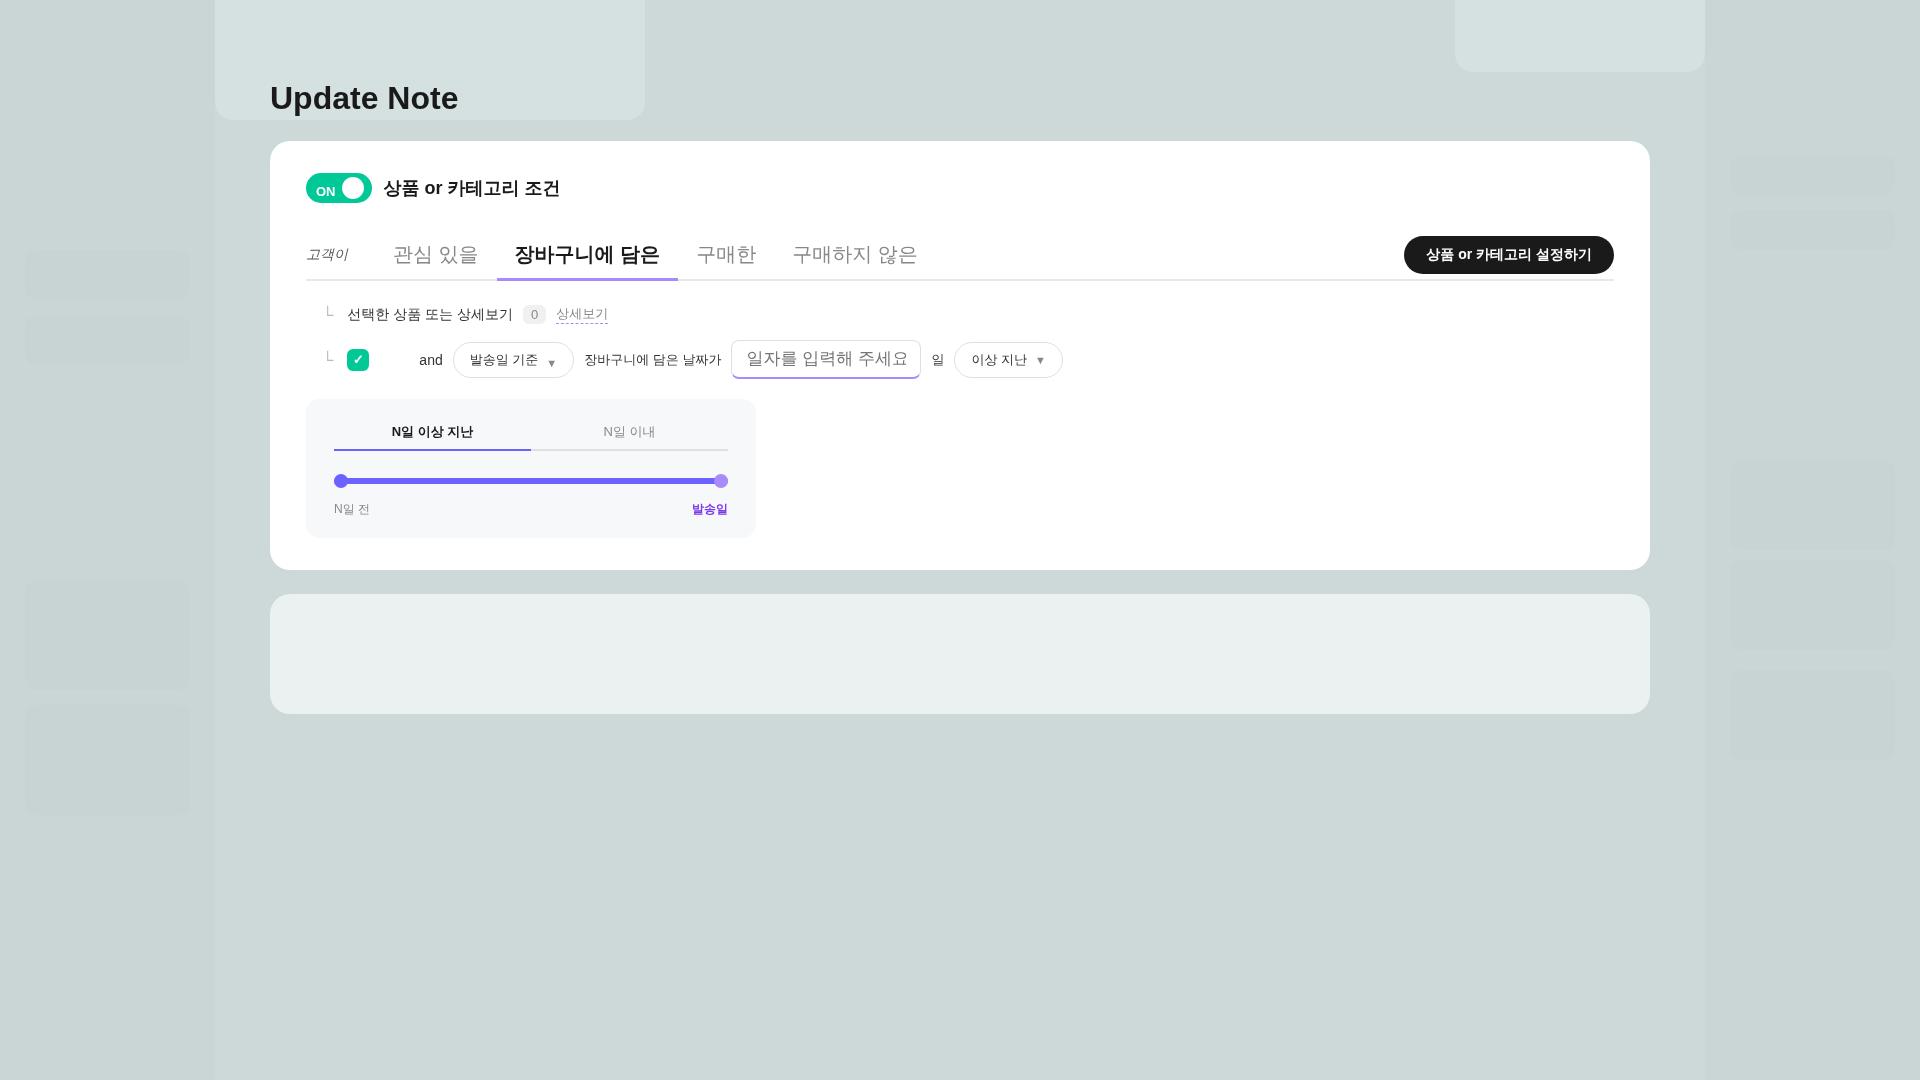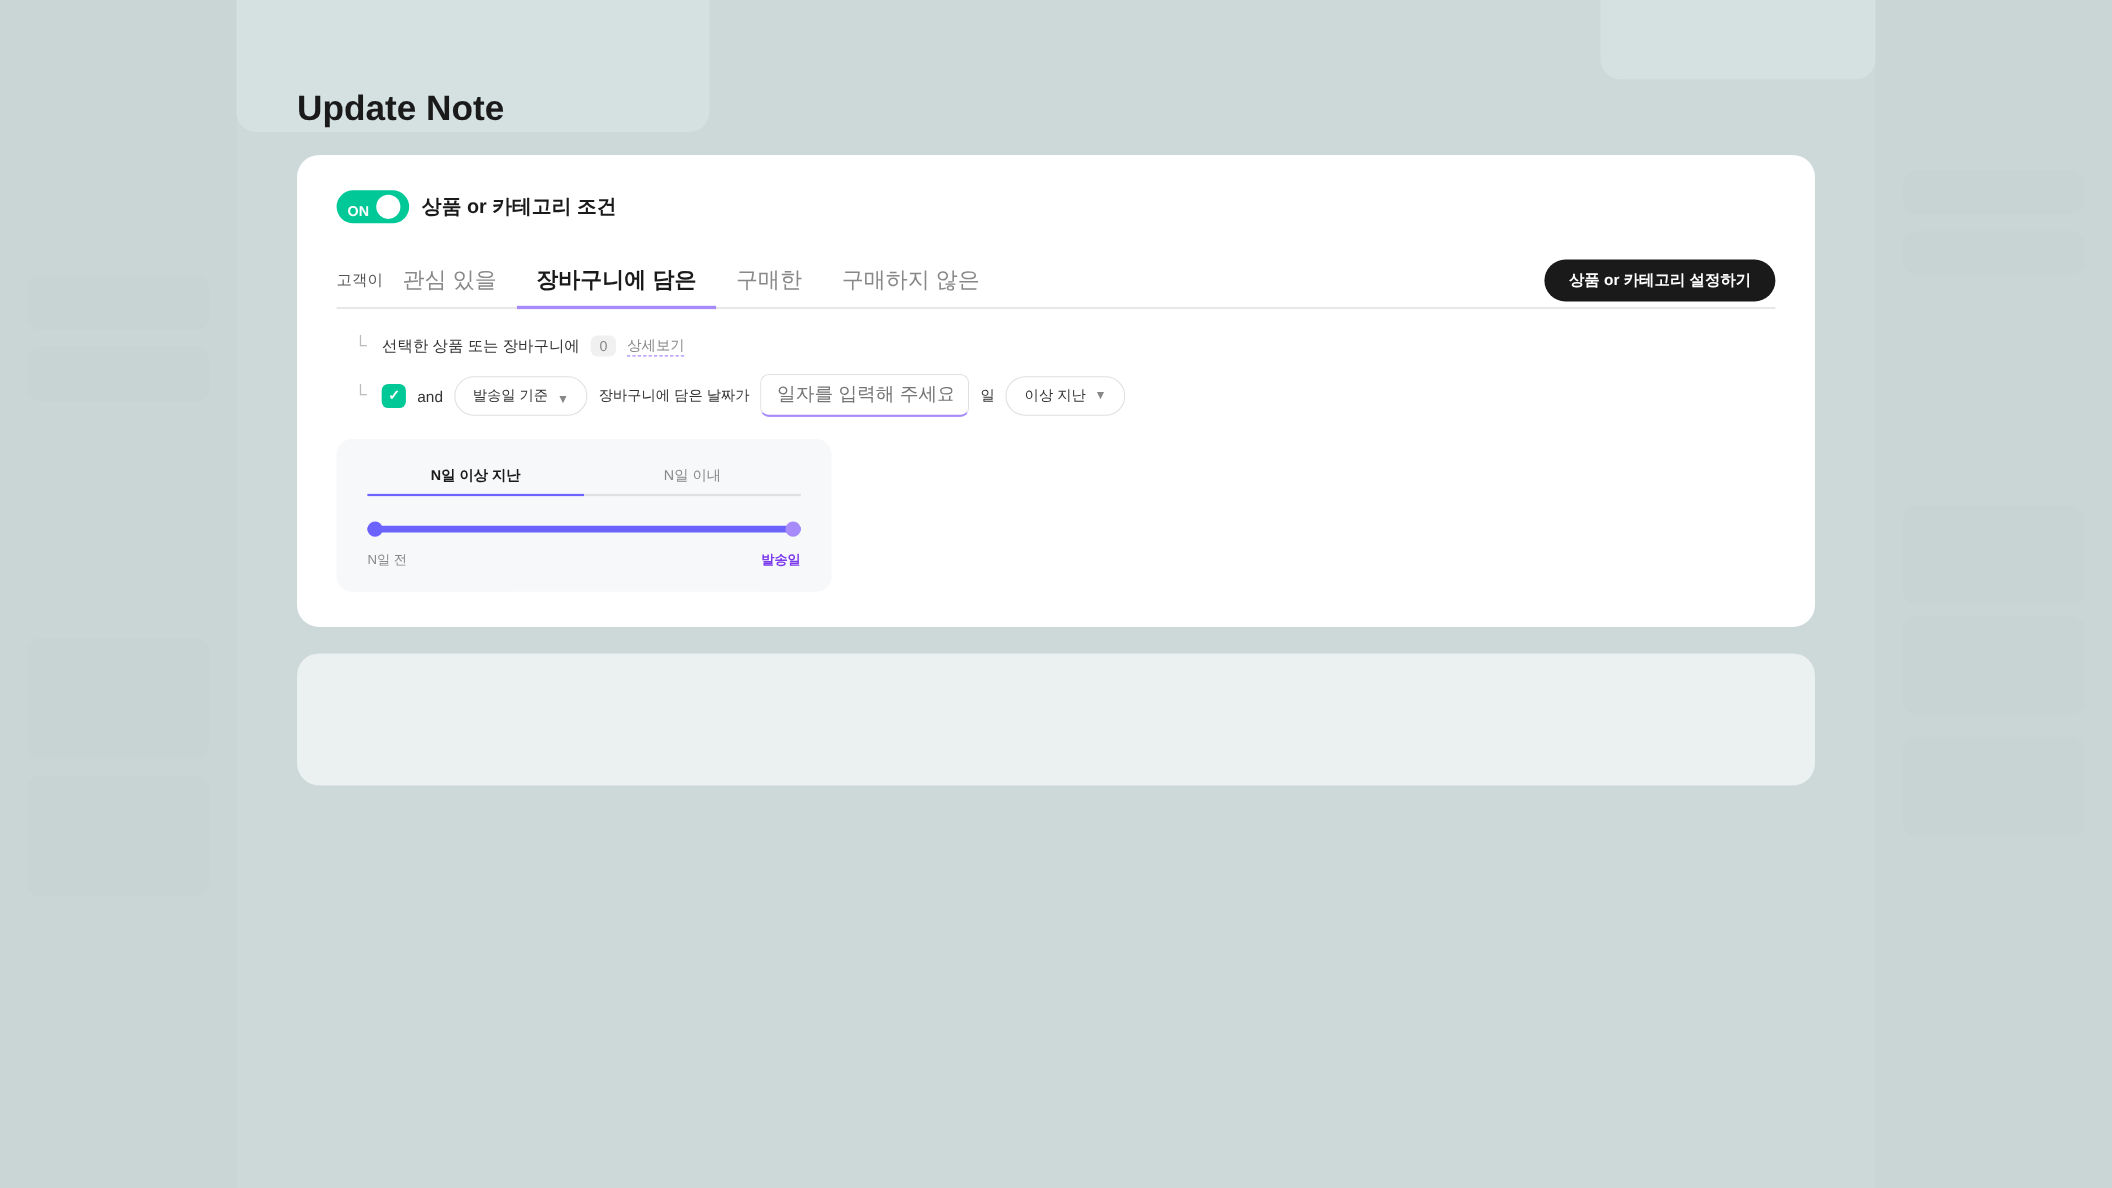--- a/index.html
+++ b/index.html
@@ -86,22 +86,23 @@
       align-items: center;
       gap: 0;
       border-bottom: 2px solid #e8e8e8;
       margin-bottom: 24px;
       position: relative;
     }
 
     .tab-label-before {
       font-size: 14px;
       color: #555;
-      margin-right: 0;
-      white-space: nowrap;
+      margin-right: 27px;
+      white-space: nowrap;
+      font-style: italic;
     }
 
     .tab-item {
       padding: 10px 18px;
       font-size: 20px;
       color: #888;
       cursor: pointer;
       border-bottom: 3px solid transparent;
       margin-bottom: -2px;
       white-space: nowrap;
@@ -181,20 +182,21 @@
       color: white;
       font-size: 13px;
       font-weight: 700;
       flex-shrink: 0;
     }
 
     .and-text {
       font-size: 14px;
       color: #333;
       font-weight: 500;
+      margin-left: 40px;
     }
 
     .dropdown-btn {
       display: flex;
       align-items: flex-end;
       gap: 8px;
       border: 1.5px solid #e0e0e0;
       border-radius: 30px;
       padding: 8px 16px;
       font-size: 13px;
@@ -382,21 +384,21 @@
       <span class="tab-label-before">고객이</span>
       <div class="tab-item">관심 있을</div>
       <div class="tab-item active">장바구니에 담은</div>
       <div class="tab-item">구매한</div>
       <div class="tab-item">구매하지 않은</div>
       <button class="tab-button-dark">상품 or 카테고리 설정하기</button>
     </div>
 
     <div class="condition-row">
       <span class="indent-arrow">└</span>
-      <span class="condition-text">선택한 상품 또는 장바구니에</span>
+      <span class="condition-text">선택한 상품 또는 상세보기</span>
       <span class="count-badge">0</span>
       <span class="detail-link">상세보기</span>
     </div>
 
     <div class="and-row">
       <span class="indent-arrow">└</span>
       <div class="check-icon">
         <span>✓</span>
       </div>
       <span class="and-text">and</span>

